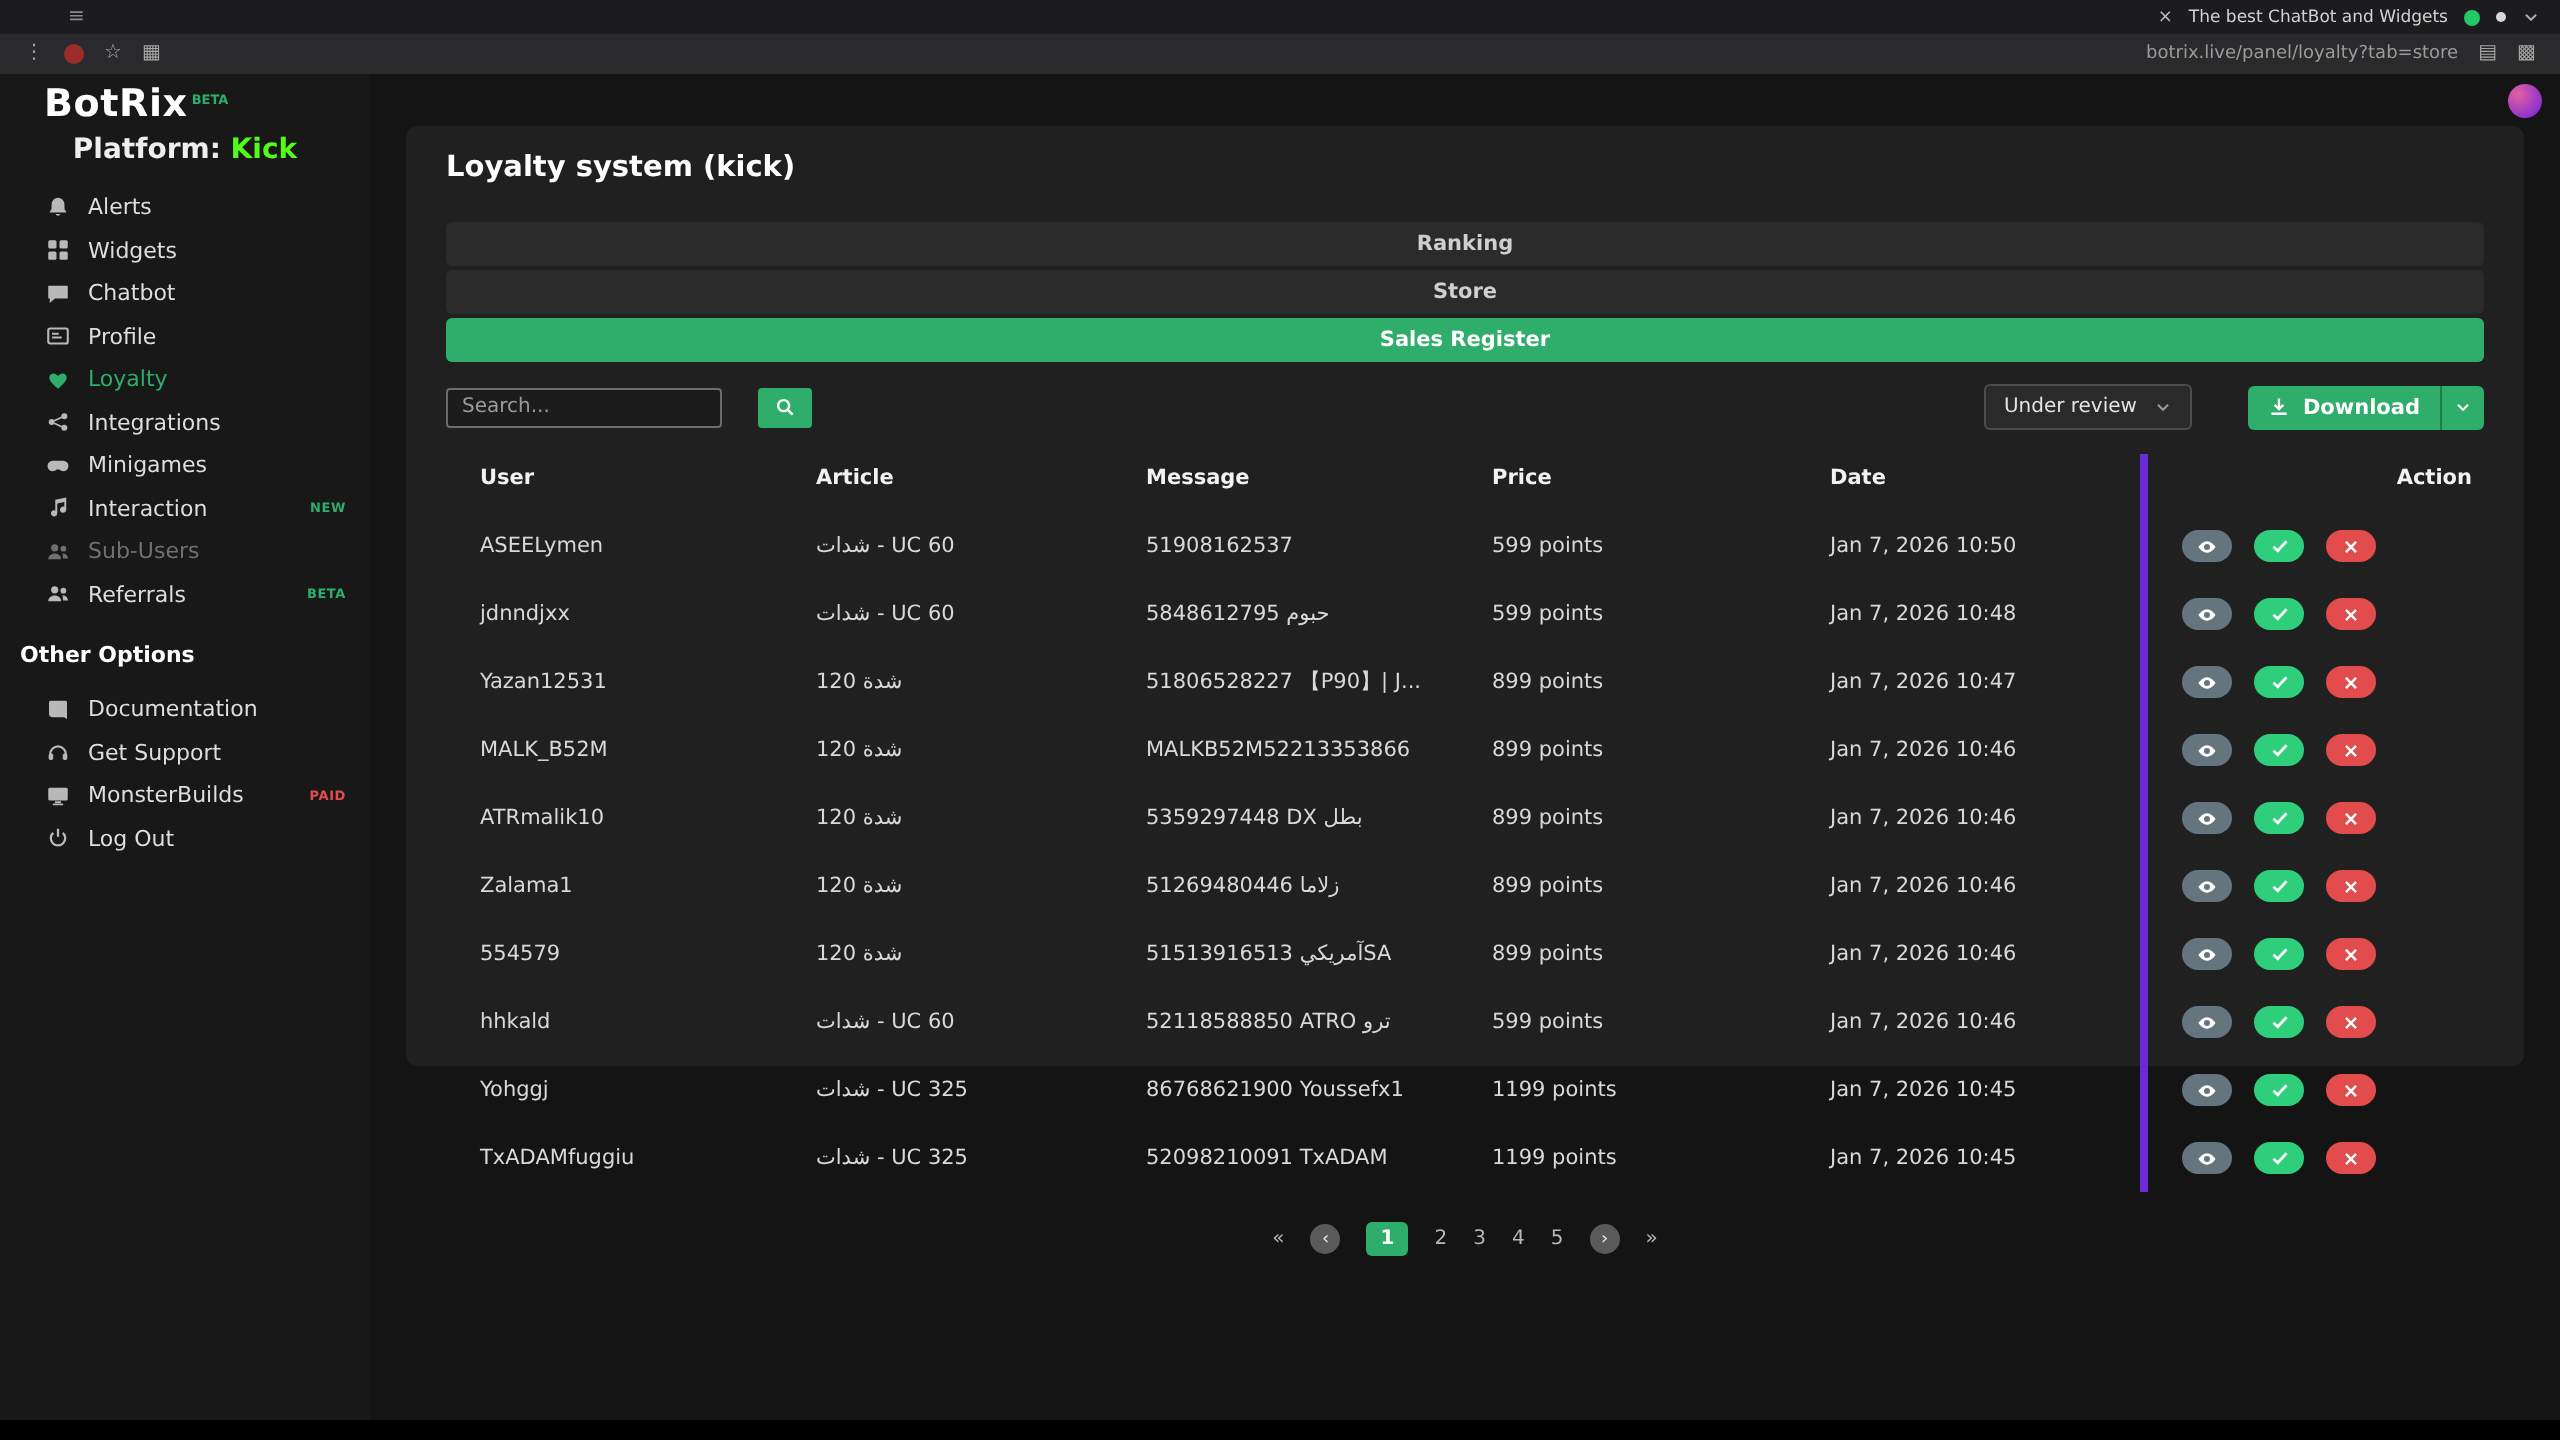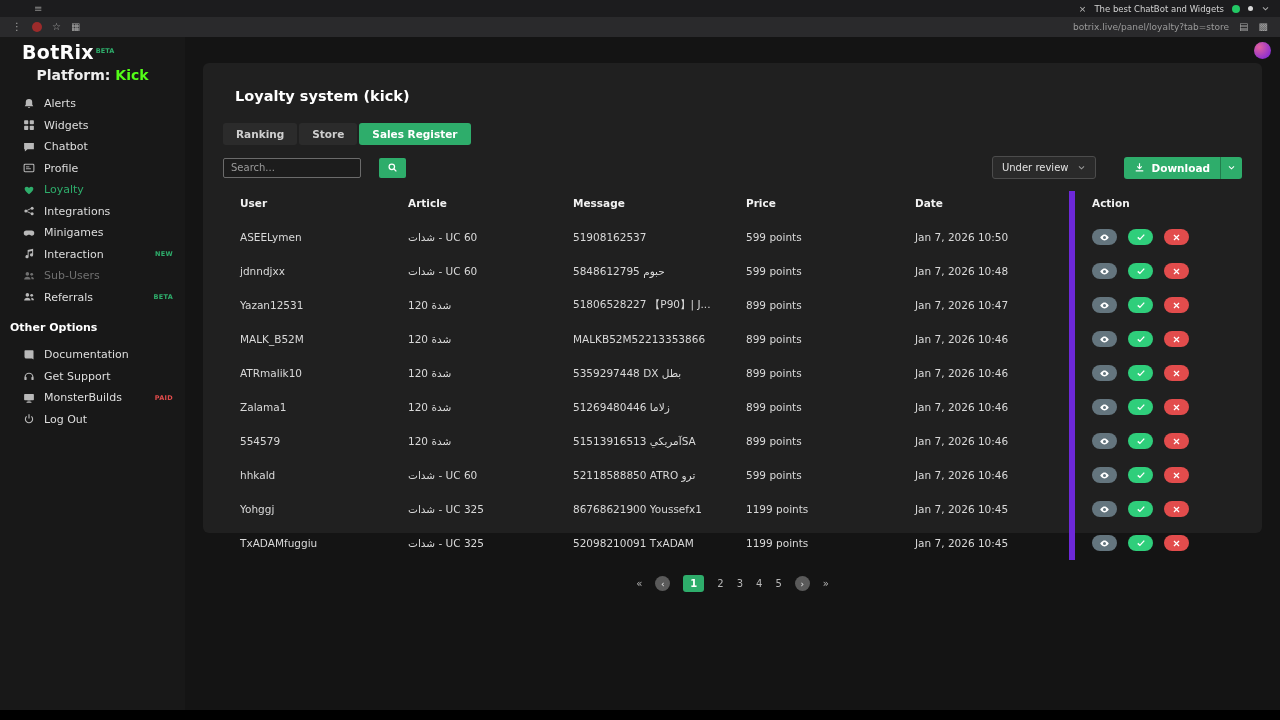--- a/index.html
+++ b/index.html
@@ -37,40 +37,40 @@
   .nav-icon{display:flex;color:#b9b9b9;width:13px;justify-content:center;}
   .nav-item.active{color:var(--accent);} .nav-item.active .nav-icon{color:var(--accent);}
   .nav-item.disabled{color:#707070;} .nav-item.disabled .nav-icon{color:#707070;}
   .nav-badge{margin-left:auto;font-size:6.5px;font-weight:bold;color:var(--accent);letter-spacing:.3px;}
   .section-label{font-size:11px;font-weight:bold;color:#fff;margin:13px 0 6px 10px;}
 
   .main{flex:1;position:relative;padding:0 18px;box-sizing:border-box;background:#141414;}
   .avatar{position:absolute;top:5px;right:9px;width:17px;height:17px;border-radius:50%;
     background:radial-gradient(circle at 30% 30%,#e2619e 0%,#8d2fd0 75%);cursor:pointer;}
   .card{margin-top:26px;background:#202020;border-radius:6px;padding:13px 20px 16px;height:470px;box-sizing:border-box;}
-  .page-title{margin:12px;font-size:14.5px;font-weight:bold;color:#fff;}
-
-  .tabs{display:flex;gap:2px;margin-top:19px;}
+  .page-title{margin:0;font-size:14.5px;font-weight:bold;color:#fff;}
+
+  .tabs{display:flex;gap:2px;margin-top:19px;flex-direction:column;}
   .tab{border:none;height:22px;padding:0 13px;font-size:10.5px;font-weight:bold;background:#2b2b2b;color:#cfcfcf;border-radius:3px;font-family:inherit;cursor:pointer;}
   .tab.active{background:var(--accent);color:#fff;}
 
   .toolbar{display:flex;align-items:center;margin-top:11px;gap:15px;}
   .search-input{width:138px;height:20px;background:#1c1c1c;border:1px solid #6b6b6b;border-radius:2px;color:#ddd;font-size:10px;padding:0 7px;box-sizing:border-box;font-family:inherit;}
   .search-input::placeholder{color:#9a9a9a;}
   .search-btn{width:27px;height:20px;margin-left:3px;background:var(--accent);border:none;border-radius:2px;display:flex;align-items:center;justify-content:center;cursor:pointer;}
   .select{display:flex;align-items:center;gap:9px;height:21px;padding:0 9px;background:#2a2a2a;border:1px solid #4c4c4c;border-radius:3px;font-size:10px;color:#e2e2e2;cursor:pointer;}
   .select .chev{color:#9a9a9a;display:flex;}
   .dl{display:flex;margin-left:13px;}
   .dl-main{display:flex;align-items:center;gap:6px;height:22px;padding:0 10px;background:var(--accent);color:#fff;border:none;border-radius:3px 0 0 3px;font-size:10.5px;font-weight:bold;font-family:inherit;cursor:pointer;text-align:center;}
   .dl-caret{width:22px;height:22px;background:var(--accent);border:none;border-left:1px solid rgba(0,0,0,.28);border-radius:0 3px 3px 0;display:flex;align-items:center;justify-content:center;color:#fff;cursor:pointer;}
 
   table{width:100%;border-collapse:collapse;margin-top:12px;table-layout:fixed;}
   th{text-align:left;font-size:10.5px;color:#f2f2f2;font-weight:bold;padding:6px 6px 11px 17px;}
   td{font-size:10.5px;color:#d9d9d9;padding:9px 8px 9px 17px;white-space:nowrap;overflow:hidden;text-overflow:ellipsis;direction:ltr;}
-  .action-col{border-left:6px solid #6d28d9;}
+  .action-col{border-left:4px solid #6d28d9;text-align:right;}
   .actions{display:flex;gap:11px;align-items:center;}
   .act{width:25px;height:16px;border:none;border-radius:8px;display:flex;align-items:center;justify-content:center;cursor:pointer;padding:0;}
   .act.view{background:var(--view);} .act.approve{background:var(--success);} .act.reject{background:var(--danger);}
 
   .pagination{display:flex;justify-content:center;align-items:center;gap:13px;margin-top:15px;font-size:10px;color:#b8b8b8;}
   .pg-circle{width:15px;height:15px;border-radius:50%;background:#5a5a5a;color:#e8e8e8;display:flex;align-items:center;justify-content:center;font-size:9px;cursor:pointer;}
   .pg-active{min-width:17px;height:17px;background:var(--accent);color:#fff;border-radius:3px;display:flex;align-items:center;justify-content:center;font-weight:bold;cursor:pointer;padding:0 2px;}
   .pg-num,.pg-text{cursor:pointer;}
 
   .bottom-strip{height:10px;background:#000;}

